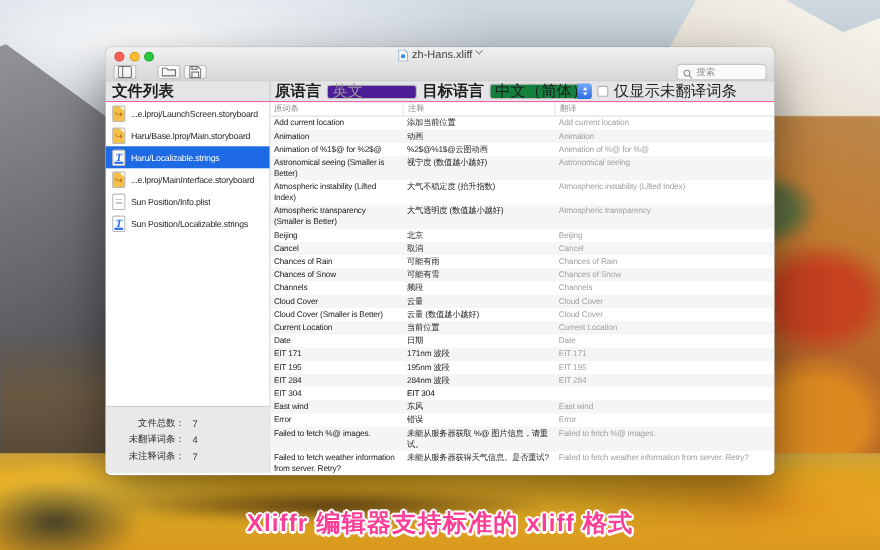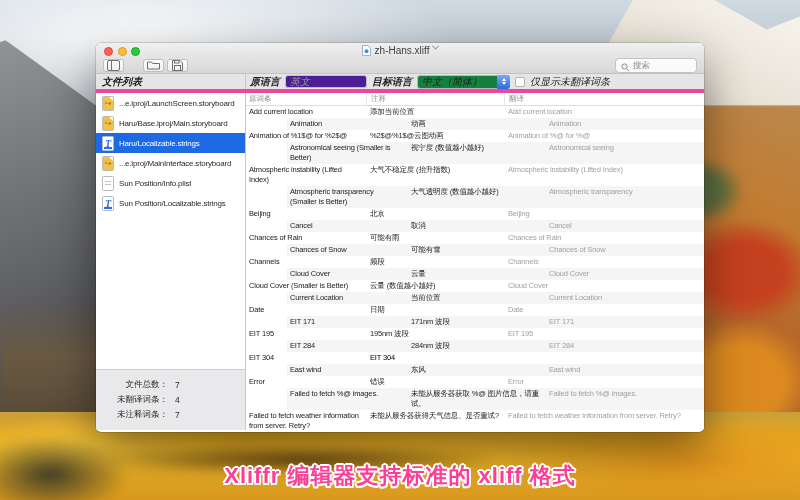--- a/index.html
+++ b/index.html
@@ -58,21 +58,21 @@
     transform:rotate(45deg) translate(-1px,-1px); }
   .tb-btn { position:absolute; top:16px; width:21px; height:13px;
     background:linear-gradient(#fdfdfd,#eeeeee); border:1px solid #bfbfbf; border-radius:3px;
     display:flex; align-items:center; justify-content:center; padding:0; }
   .tb-btn.b1 { left:7px; } .tb-btn.b2 { left:47px; } .tb-btn.b3 { left:71px; }
   .search { position:absolute; right:7px; top:15px; width:82px; height:15px;
     background:rgba(255,255,255,.85); border:1px solid #c3c3c3; border-radius:4px;
     display:flex; align-items:flex-end; gap:3px; padding:0 5px; }
   .search span { font-size:8.5px; color:#8c8c8c; }
 
-  .strip { display:flex; height:19px; background:#e5e5e7; border-bottom:4px solid #ec4899; font-size:10px;font-style:italic; }
+  .strip { display:flex; height:19px; background:#e5e5e7; border-bottom:1px solid #ec4899; font-size:14px; }
   .strip-left { width:150px; border-right:1px solid #c6c6c8; display:flex; align-items:center; padding-left:6px; }
   .strip-left span { font-weight:600; color:#1d1d1f; }
   .strip-right { flex:1; display:flex; align-items:center; gap:5px; padding-left:4px; min-width:0; }
   .lbl { font-weight:600; color:#1d1d1f; white-space:nowrap; }
   .src-field { width:82px; height:13px; background:#4c1d95; border:1px solid #c0c0c1; border-radius:3px;
     color:#9c9c9e; display:flex; align-items:center; padding:0 4px; }
   .dropdown { width:93px; height:14px; background:#15803d; border:1px solid #b9b9bb; border-radius:3px;
     position:relative; display:flex; align-items:center; padding:0 15px 0 4px; color:#1d1d1f; white-space:nowrap; }
   .stepper { position:absolute; right:-1px; top:-1px; bottom:-1px; width:13px; border-radius:0 3px 3px 0;
     background:linear-gradient(#74aaf8,#2d6be0); display:flex; flex-direction:column;
@@ -105,21 +105,21 @@
   .stat-value { margin-left:7px; }
 
   .main { flex:1; display:flex; flex-direction:column; background:#fff; min-width:0; }
   .thead { display:grid; grid-template-columns:120px 138px 1fr; height:13px; border-bottom:1px solid #dedede;
     font-size:7.5px; color:#8e8e8e; align-items:stretch; }
   .thead span { display:flex; align-items:center; padding-left:3px; }
   .thead span + span { border-left:1px solid #e6e6e6; padding-left:4px; }
   .tbody { flex:1; overflow:hidden; }
   .trow { display:grid; grid-template-columns:120px 138px 1fr; font-size:7.5px; line-height:10px;
     letter-spacing:-0.15px; }
-  .trow.alt { background:#f5f5f6;margin-left:41px; }
+  .trow.alt { background:#f5f5f6; }
   .trow > div { padding:1px 5px 1px 3px; }
   .trow > div:nth-child(2) { padding-left:4px; }
   .trow > div:nth-child(3) { padding-left:4px; color:#a1a1a1; }
   .c-src, .c-trn { color:#1c1c1e; }
 
   
   .caption { position:absolute; left:0; right:0; top:461px; text-align:center;
     font-size:22px; font-weight:700; color:#fb3e96; letter-spacing:1px;
     text-shadow:2px 0 0 #fff,-2px 0 0 #fff,0 2px 0 #fff,0 -2px 0 #fff,
       1.5px 1.5px 0 #fff,-1.5px 1.5px 0 #fff,1.5px -1.5px 0 #fff,-1.5px -1.5px 0 #fff; }

